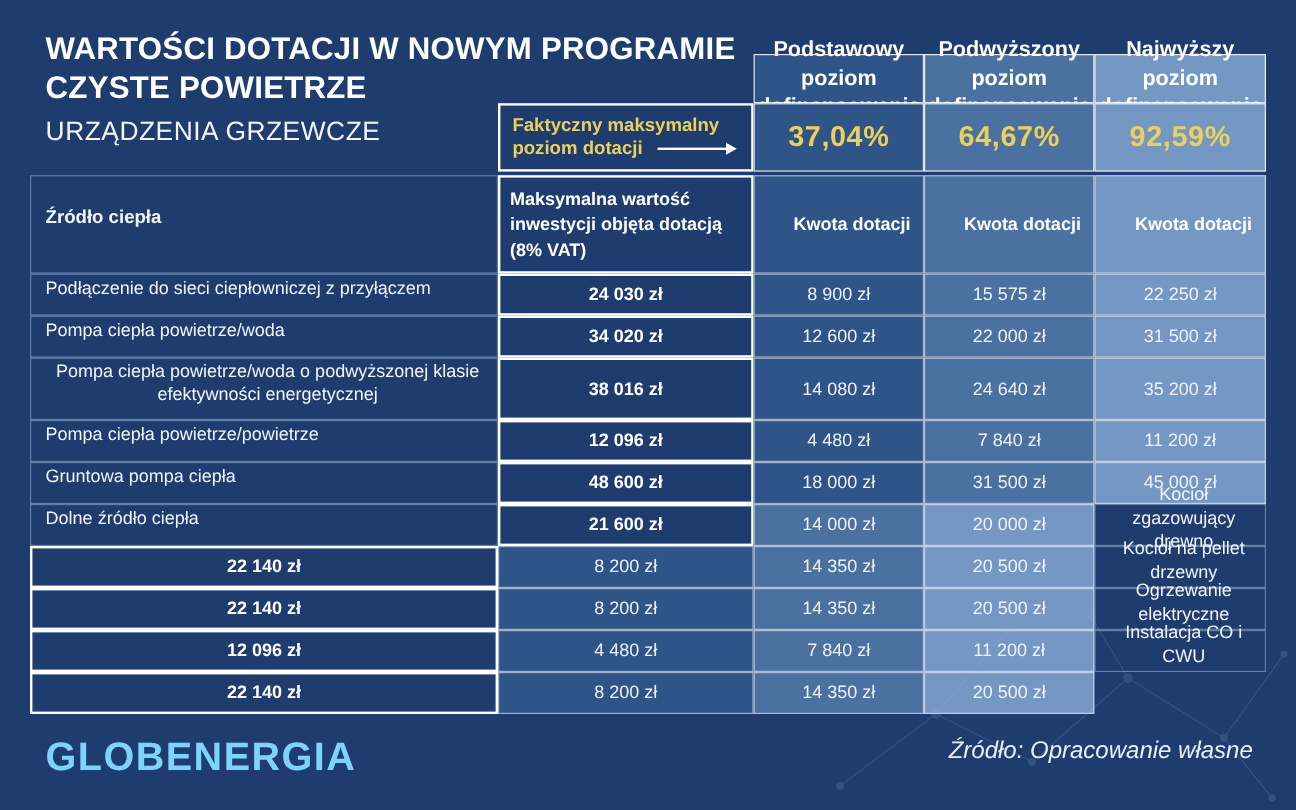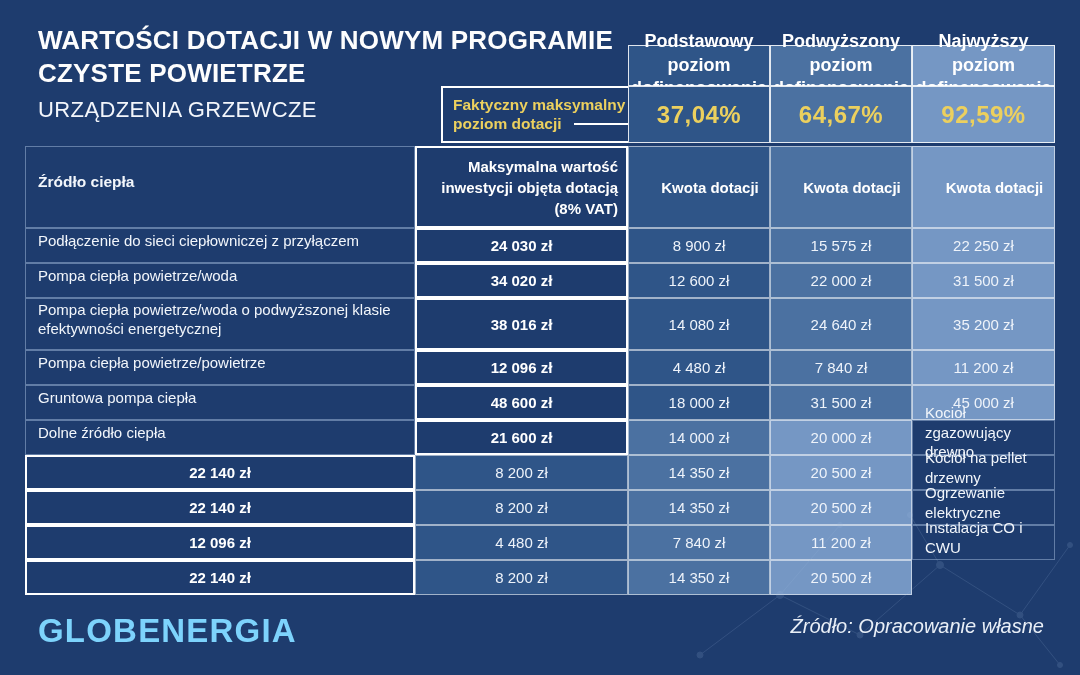--- a/index.html
+++ b/index.html
@@ -11,21 +11,21 @@
   
   .title-block { position:absolute; left:38px; top:24px; }
   .title-l1,.title-l2 { font-size:26px; font-weight:800; letter-spacing:.2px; line-height:33px; color:#fdfdfd; }
   .subtitle { font-size:22px; font-weight:400; letter-spacing:.4px; margin-top:7px; color:#f3f6fb; }
 
   
   .callout {
     position:absolute; left:415px; top:86px; width:213px; height:57px;
     border:2px solid #fff; box-sizing:border-box;
     display:flex; flex-direction:column; justify-content:center;
-    padding:3px 10px; gap:1px;margin-left:26px;
+    padding:3px 10px; gap:1px;
   }
   .callout-line1, .callout-line2 span { color:var(--yellow,#ecd05e); font-weight:700; font-size:15.5px; }
   .callout-line2 { display:flex; align-items:center; }
   .arrow { flex:1; height:2px; background:#fff; margin-left:12px; margin-right:4px; position:relative; }
   .arrow::after {
     content:""; position:absolute; right:-2px; top:-4.5px; width:0; height:0;
     border-left:9px solid #fff; border-top:5.5px solid transparent; border-bottom:5.5px solid transparent;
   }
 
   
@@ -44,29 +44,29 @@
   .b2 { background:var(--lvl3,#7597c4); }
 
   
   .main-table {
     position:absolute; left:25px; top:146px; width:1030px;
     display:grid; grid-template-columns:390px 213px 142px 142px 143px;
   }
   .cell { box-sizing:border-box; display:flex; align-items:center; font-size:15px; }
   .c-label {
     border:1px solid rgba(165,190,222,.5); padding:2px 6px 12px 12px;
-    color:#f2f6fb; line-height:1.3;
+    color:#f2f6fb; line-height:1.3;text-align:center;
   }
   .c-max { border:2px solid #fff; justify-content:center; font-weight:700; text-align:center; color:#fff; }
   .c-kwota { border:1px solid rgba(255,255,255,.55); justify-content:center; color:#eef3fa; }
   .k0 { background:var(--lvl1,#2f5588); }
   .k1 { background:var(--lvl2,#4b71a1); }
   .k2 { background:var(--lvl3,#7597c4); }
   .h-col1 { font-weight:700; font-size:15.5px; }
-  .h-col2 { font-weight:700; justify-content:center; text-align:right; padding:0 8px; line-height:1.4; }
+  .h-col2 { font-weight:700; justify-content:center; text-align:left; padding:0 8px; line-height:1.4; }
   .h-kwota { font-weight:700; color:#fff;padding-left:22px; }
 
   
   .logo { position:absolute; left:38px; top:612px; font-size:33px; font-weight:800; letter-spacing:1.2px; color:#7dd3fc; }
   .source { position:absolute; right:36px; top:615px; font-size:20px; font-style:italic; font-weight:400; color:#e9eff7; }
 
   
   .constellation { position:absolute; right:0; bottom:0; opacity:.16; pointer-events:none; }
 </style>
 </head>

